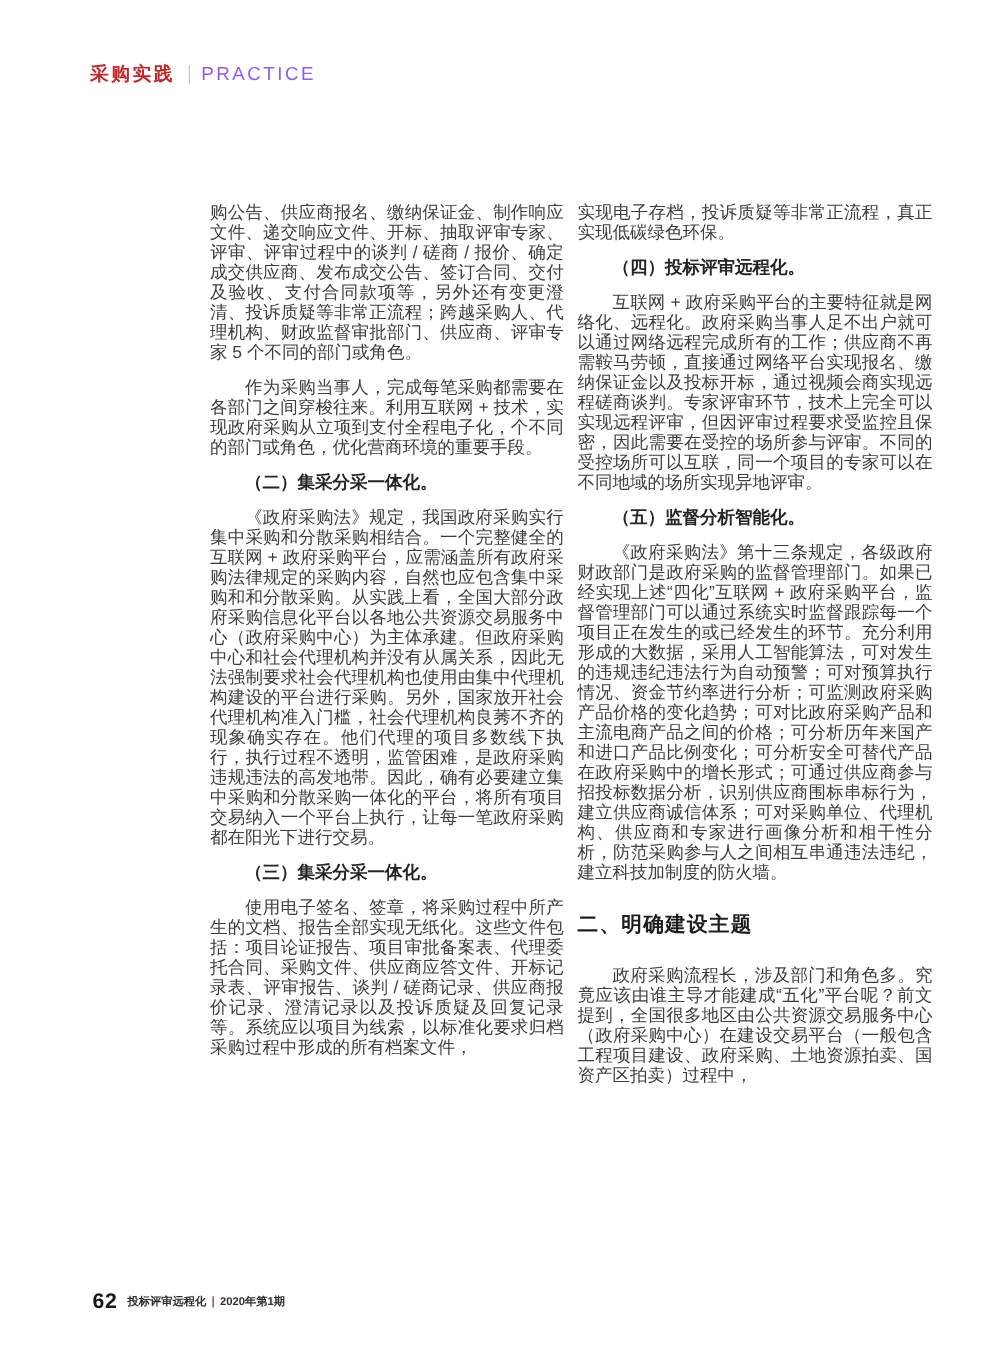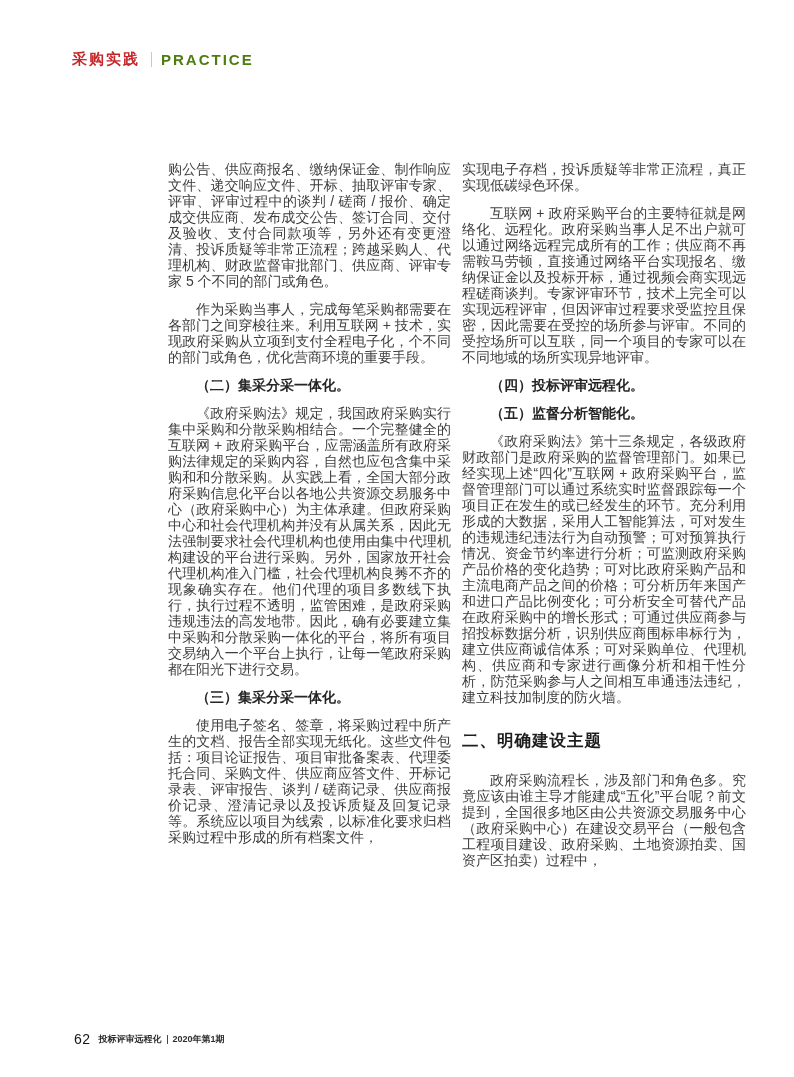--- a/index.html
+++ b/index.html
@@ -21,21 +21,21 @@
   }
   .header .cn {
     color: #c5262a; font-size: 15px; font-weight: 700;
     letter-spacing: 2px;
   }
   .header .divider {
     width: 1px; height: 15px; background: #c9c9c9;
     margin: 0 9px 0 11px;
   }
   .header .en {
-    color: #4d7c0f; font-size: 15px; letter-spacing: 2px; font-weight: bold;
+    color: #8b5cf6; font-size: 15px; letter-spacing: 2px;
   }
   
   .content {
     position: absolute; left: 168px; top: 149px; width: 578px;
     display: flex; gap: 11px;
   }
   .col { width: 283px; }
   .col-right { width: 284px; }
   .blk {
     font-size: 14px; line-height: 16px; color: #3d3d3d;
@@ -50,21 +50,21 @@
     font-size: 16.5px; line-height: 24px;
     margin-top: 23px; margin-bottom: 20px;
     letter-spacing: 1px;
   }
   
   .footer {
     position: absolute; left: 74px; top: 1031px;
     display: flex; align-items: center;
   }
   .footer .pagenum {
-    font-size: 14px; font-weight: 400; color: #161616;
+    font-size: 17px; font-weight: 700; color: #161616;
     letter-spacing: 0.5px;
   }
   .footer .meta {
     margin-left: 8px; display: flex; align-items: center;
     font-size: 9px; color: #2e2e2e; font-weight: 700;
   }
   .footer .meta .fdiv {
     width: 1px; height: 9px; background: #8c2a2a; margin: 0 5px;
   }
 </style>
@@ -83,22 +83,22 @@
     <div class="col">
         <p class="blk continuation">购公告、供应商报名、缴纳保证金、制作响应文件、递交响应文件、开标、抽取评审专家、评审、评审过程中的谈判 / 磋商 / 报价、确定成交供应商、发布成交公告、签订合同、交付及验收、支付合同款项等，另外还有变更澄清、投诉质疑等非常正流程；跨越采购人、代理机构、财政监督审批部门、供应商、评审专家 5 个不同的部门或角色。</p>
         <p class="blk paragraph">作为采购当事人，完成每笔采购都需要在各部门之间穿梭往来。利用互联网 + 技术，实现政府采购从立项到支付全程电子化，个不同的部门或角色，优化营商环境的重要手段。</p>
         <p class="blk heading">（二）集采分采一体化。</p>
         <p class="blk paragraph">《政府采购法》规定，我国政府采购实行集中采购和分散采购相结合。一个完整健全的互联网 + 政府采购平台，应需涵盖所有政府采购法律规定的采购内容，自然也应包含集中采购和和分散采购。从实践上看，全国大部分政府采购信息化平台以各地公共资源交易服务中心（政府采购中心）为主体承建。但政府采购中心和社会代理机构并没有从属关系，因此无法强制要求社会代理机构也使用由集中代理机构建设的平台进行采购。另外，国家放开社会代理机构准入门槛，社会代理机构良莠不齐的现象确实存在。他们代理的项目多数线下执行，执行过程不透明，监管困难，是政府采购违规违法的高发地带。因此，确有必要建立集中采购和分散采购一体化的平台，将所有项目交易纳入一个平台上执行，让每一笔政府采购都在阳光下进行交易。</p>
         <p class="blk heading">（三）集采分采一体化。</p>
         <p class="blk paragraph">使用电子签名、签章，将采购过程中所产生的文档、报告全部实现无纸化。这些文件包括：项目论证报告、项目审批备案表、代理委托合同、采购文件、供应商应答文件、开标记录表、评审报告、谈判 / 磋商记录、供应商报价记录、澄清记录以及投诉质疑及回复记录等。系统应以项目为线索，以标准化要求归档采购过程中形成的所有档案文件，</p>
       </div>
     <div class="col col-right">
         <p class="blk continuation">实现电子存档，投诉质疑等非常正流程，真正实现低碳绿色环保。</p>
+        <p class="blk heading">（四）投标评审远程化。</p>
         <p class="blk paragraph">互联网 + 政府采购平台的主要特征就是网络化、远程化。政府采购当事人足不出户就可以通过网络远程完成所有的工作；供应商不再需鞍马劳顿，直接通过网络平台实现报名、缴纳保证金以及投标开标，通过视频会商实现远程磋商谈判。专家评审环节，技术上完全可以实现远程评审，但因评审过程要求受监控且保密，因此需要在受控的场所参与评审。不同的受控场所可以互联，同一个项目的专家可以在不同地域的场所实现异地评审。</p>
-        <p class="blk heading">（四）投标评审远程化。</p>
         <p class="blk heading">（五）监督分析智能化。</p>
         <p class="blk paragraph">《政府采购法》第十三条规定，各级政府财政部门是政府采购的监督管理部门。如果已经实现上述“四化”互联网 + 政府采购平台，监督管理部门可以通过系统实时监督跟踪每一个项目正在发生的或已经发生的环节。充分利用形成的大数据，采用人工智能算法，可对发生的违规违纪违法行为自动预警；可对预算执行情况、资金节约率进行分析；可监测政府采购产品价格的变化趋势；可对比政府采购产品和主流电商产品之间的价格；可分析历年来国产和进口产品比例变化；可分析安全可替代产品在政府采购中的增长形式；可通过供应商参与招投标数据分析，识别供应商围标串标行为，建立供应商诚信体系；可对采购单位、代理机构、供应商和专家进行画像分析和相干性分析，防范采购参与人之间相互串通违法违纪，建立科技加制度的防火墙。</p>
         <p class="blk section_heading">二、明确建设主题</p>
         <p class="blk paragraph">政府采购流程长，涉及部门和角色多。究竟应该由谁主导才能建成“五化”平台呢？前文提到，全国很多地区由公共资源交易服务中心（政府采购中心）在建设交易平台（一般包含工程项目建设、政府采购、土地资源拍卖、国资产区拍卖）过程中，</p>
       </div>
   </div>
 
   <div class="footer">
     <span class="pagenum">62</span>
     <span class="meta">

